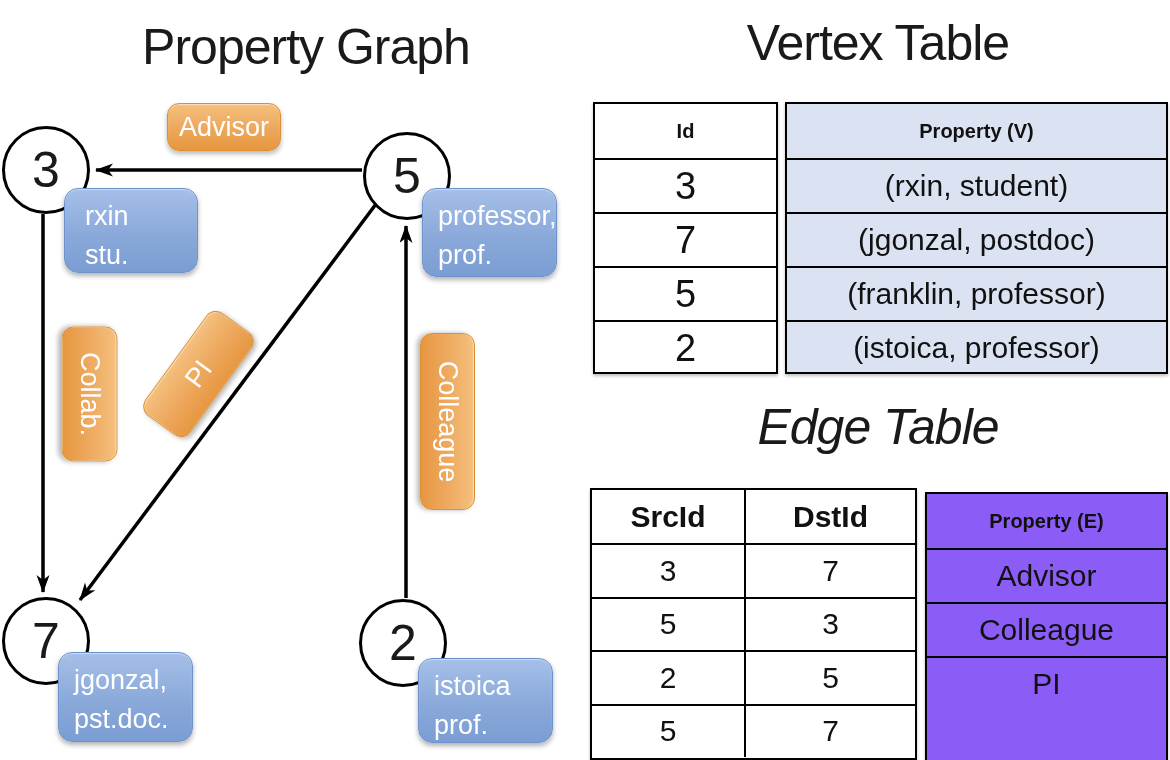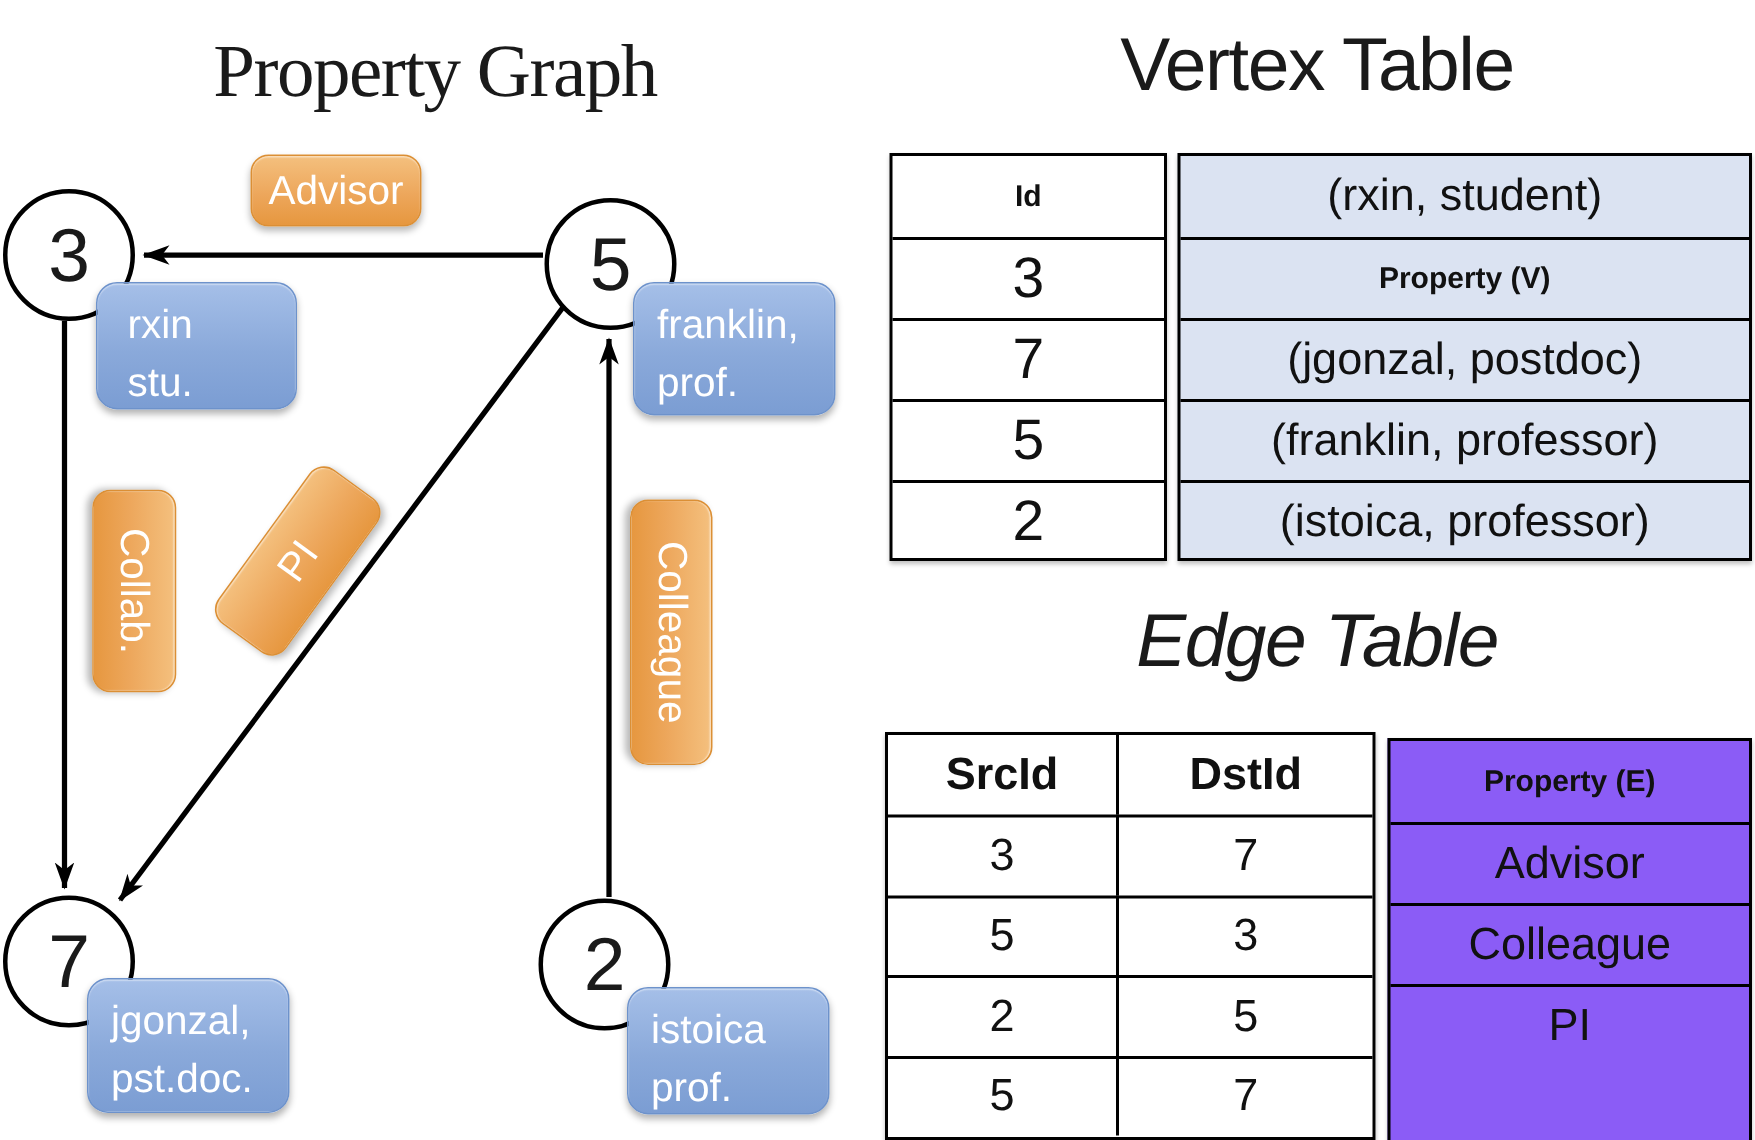--- a/index.html
+++ b/index.html
@@ -6,21 +6,21 @@
   body{
     width:1170px;height:760px;position:relative;background:#ffffff;
     font-family:"Liberation Sans", sans-serif;color:#111;overflow:hidden;
   }
   .abs{position:absolute;}
   
   .big-title{
     font-size:50px;letter-spacing:-1px;color:#1a1a1a;
     text-align:center;white-space:nowrap;
   }
-  #title-graph{left:0;top:18px;width:580px;font-family:Liberation Serif, serif;}
+  #title-graph{left:16px;top:18px;width:580px;}
   #title-vertex{left:586px;top:14px;width:584px;}
   #title-edge{left:586px;top:398px;width:584px;font-style:italic;}
 
   
   #graph-pane{left:0;top:0;width:585px;height:760px;}
   #edge-svg{position:absolute;left:0;top:0;}
 
   .node-circle{
     position:absolute;width:88px;height:88px;box-sizing:border-box;
     border:3.5px solid #000;border-radius:50%;background:#fff;
@@ -114,21 +114,21 @@
   </div>
   <div id="node-2" class="node-circle">
     <span>2</span>
   </div>
 
   <div id="vlabel-rxin" class="vlabel">
     <div>rxin</div>
     <div>stu.</div>
   </div>
   <div id="vlabel-franklin" class="vlabel">
-    <div>franklin,</div>
+    <div>professor,</div>
     <div>prof.</div>
   </div>
   <div id="vlabel-jgonzal" class="vlabel">
     <div>jgonzal,</div>
     <div>pst.doc.</div>
   </div>
   <div id="vlabel-istoica" class="vlabel">
     <div>istoica</div>
     <div>prof.</div>
   </div>
@@ -151,22 +151,22 @@
 
 <div id="vt-id" class="tbox">
   <div class="trow thead">Id</div>
   <div class="trow tnum">3</div>
   <div class="trow tnum">7</div>
   <div class="trow tnum">5</div>
   <div class="trow tnum">2</div>
 </div>
 
 <div id="vt-prop" class="tbox">
+  <div class="trow thead">Property (V)</div>
   <div class="trow">(rxin, student)</div>
-  <div class="trow thead">Property (V)</div>
   <div class="trow">(jgonzal, postdoc)</div>
   <div class="trow">(franklin, professor)</div>
   <div class="trow">(istoica, professor)</div>
 </div>
 
 <div id="title-edge" class="abs big-title">Edge Table</div>
 
 <div id="et-ids" class="tbox">
   <div class="cell thead">SrcId</div>
   <div class="cell thead c2">DstId</div>

